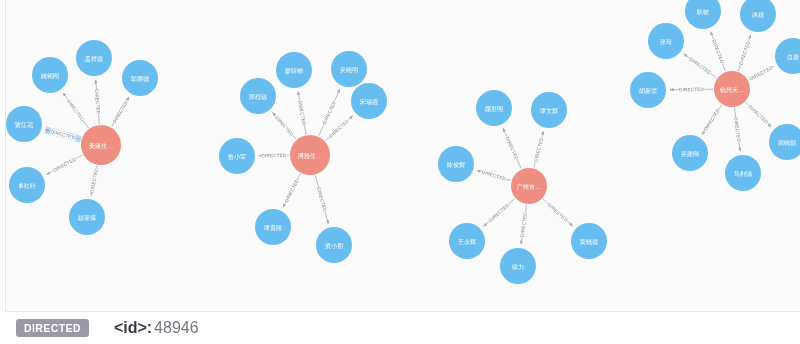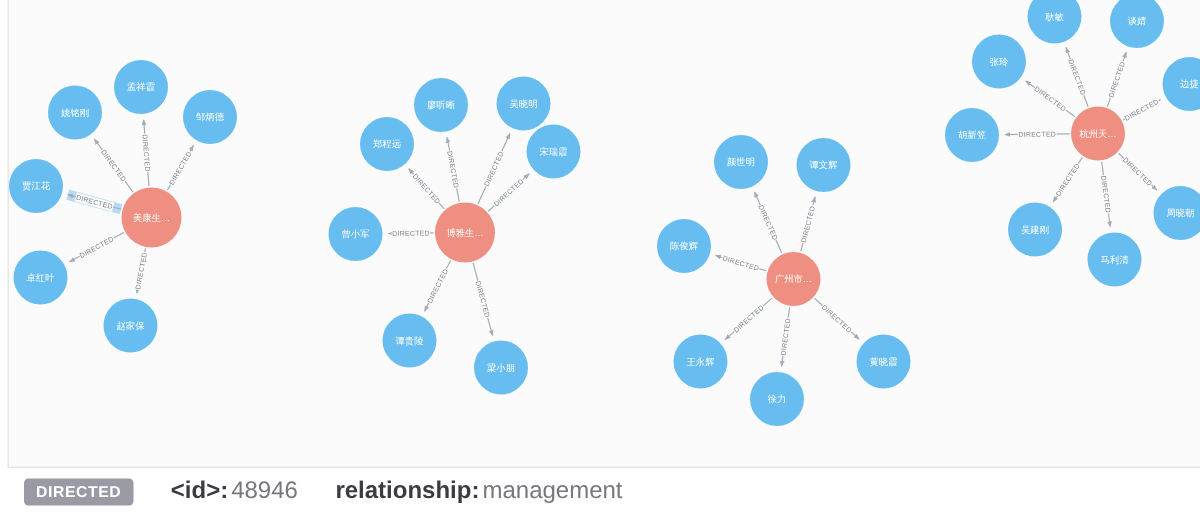--- a/index.html
+++ b/index.html
@@ -387,18 +387,15 @@
           </g>
         </g>
     </svg>
   </div>
 
   <div id="status-bar">
     <span class="rel-badge">DIRECTED</span>
     <span class="status-prop">
       <span class="k">&lt;id&gt;:</span><span class="v">48946</span>
     </span>
-    <span class="status-prop">
-      <span class="k">relationship:</span><span class="v">management</span>
-    </span>
   </div>
 
 </div>
 
 </body></html>

